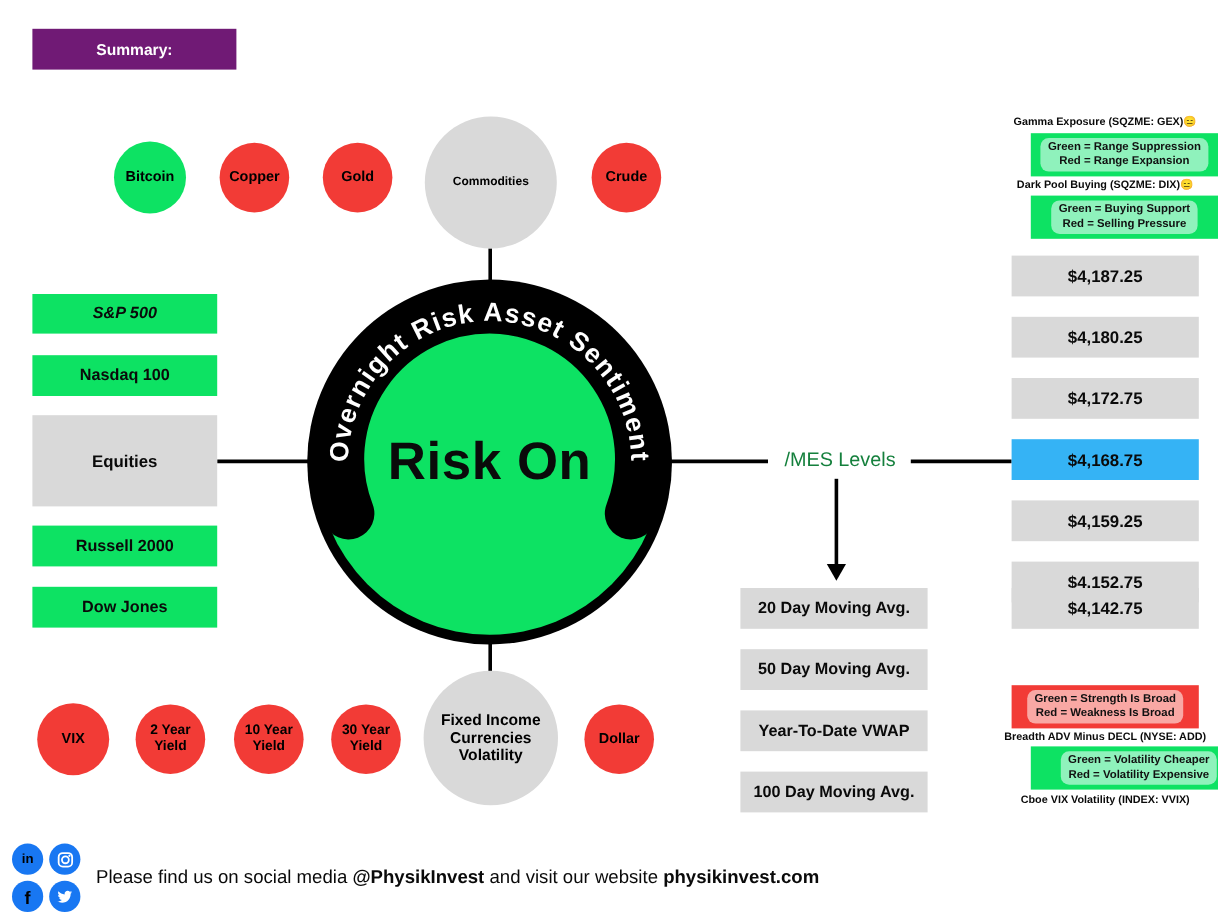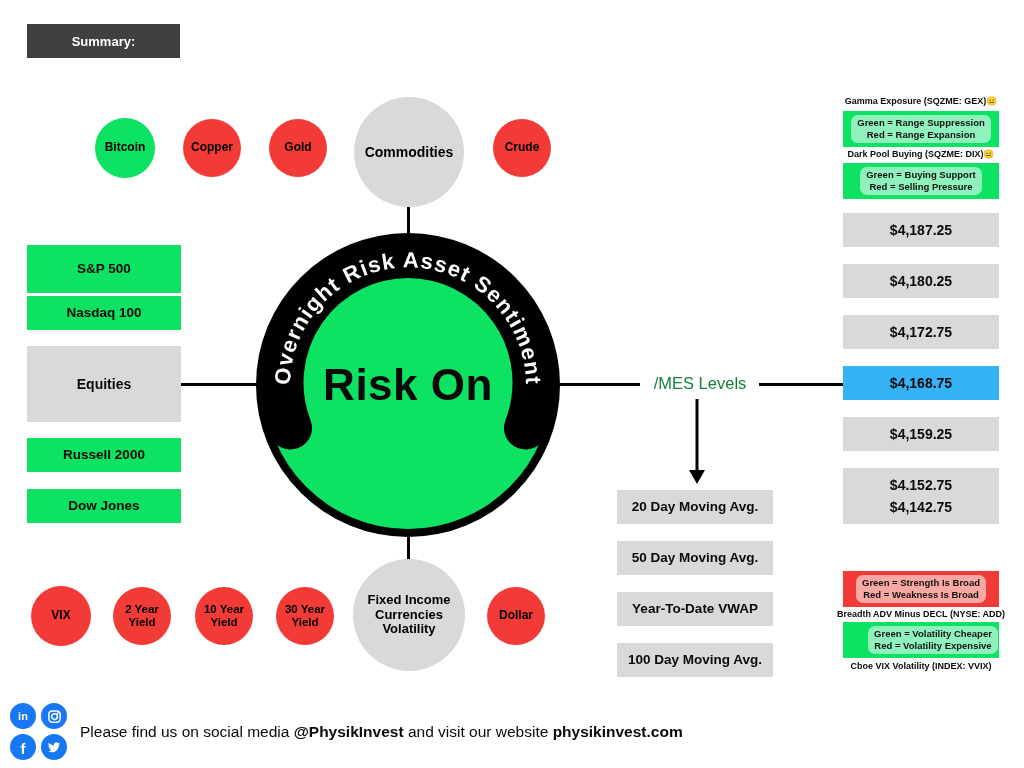--- a/index.html
+++ b/index.html
@@ -17,53 +17,53 @@
     position:relative;
     background:#fff;
     font-family:"Liberation Sans", sans-serif;
     color:#0a0a0a;
     overflow:hidden;
   }
   .abs{position:absolute;}
 
   
   .summary-bar{left:27px;top:24px;width:971px;height:34px;display:flex;}
-  .summary-label{width:153px;background:#404040;color:#fff;font-weight:700;font-size:13px;
+  .summary-label{width:170px;background:#701a75;color:#fff;font-weight:700;font-size:13px;
     display:flex;align-items:center;justify-content:center;}
   .summary-text{flex:1;background:var(--gray);display:flex;flex-direction:column;
     align-items:center;justify-content:center;font-size:12px;font-weight:700;line-height:1.3;}
 
   
   .bubble{position:absolute;border-radius:50%;display:flex;align-items:center;justify-content:center;
     text-align:center;font-weight:700;font-size:12px;line-height:1.15;color:#000;}
   .bubble.green{background:var(--green);}
   .bubble.red{background:var(--red);}
   .bubble.gray{background:var(--gray);}
 
   .c-bitcoin{left:95px;top:118px;width:60px;height:60px;}
   .c-copper{left:183px;top:119px;width:58px;height:58px;}
   .c-gold{left:269px;top:119px;width:58px;height:58px;}
-  .c-commodities{left:354px;top:97px;width:110px;height:110px;font-size:14px;}
+  .c-commodities{left:354px;top:97px;width:110px;height:110px;font-size:10px;}
   .c-crude{left:493px;top:119px;width:58px;height:58px;}
 
   .c-vix{left:31px;top:586px;width:60px;height:60px;}
   .c-y2{left:113px;top:587px;width:58px;height:58px;font-size:11.5px;}
   .c-y10{left:195px;top:587px;width:58px;height:58px;font-size:11.5px;}
   .c-y30{left:276px;top:587px;width:58px;height:58px;font-size:11.5px;}
   .c-ficv{left:353px;top:559px;width:112px;height:112px;font-size:13px;padding:0 12px;}
   .c-dollar{left:487px;top:587px;width:58px;height:58px;}
 
   
   .hbox{position:absolute;display:flex;align-items:center;justify-content:center;
     text-align:center;font-weight:700;font-size:13.5px;line-height:1.2;}
   .hbox.green{background:var(--green);}
   .hbox.gray{background:var(--gray);}
   .hbox.blue{background:var(--blue);}
 
-  .b-sp500{left:27px;top:245px;width:154px;height:48px;}
+  .b-sp500{left:27px;top:245px;width:154px;height:33px;font-style:italic;}
   .b-nasdaq{left:27px;top:296px;width:154px;height:34px;}
   .b-equities{left:27px;top:346px;width:154px;height:76px;font-size:14px;}
   .b-russell{left:27px;top:438px;width:154px;height:34px;}
   .b-dow{left:27px;top:489px;width:154px;height:34px;}
 
   .b-avg{left:617px;width:156px;height:34px;font-size:13.5px;}
   .b-avg1{top:490px;}.b-avg2{top:541px;}.b-avg3{top:592px;}.b-avg4{top:643px;}
 
   .price{left:843px;width:156px;height:34px;font-size:14px;font-weight:800;}
   .p0{top:213px;}.p1{top:264px;}.p2{top:315px;}.p3{top:366px;}
@@ -72,21 +72,21 @@
   
   .ind-title{position:absolute;left:836px;width:170px;text-align:center;
     font-size:9px;font-weight:800;letter-spacing:0;}
   .t-gamma{top:96px;}
   .t-dix{top:149px;}
   .t-breadth{top:609px;}
   .t-vvix{top:661px;}
 
   .ind-box{position:absolute;left:843px;width:156px;height:36px;
     display:flex;align-items:center;justify-content:center;}
-  .ind-box.green{background:var(--green);}
+  .ind-box.green{background:var(--green);margin-left:16px;}
   .ind-box.red{background:var(--red);}
   .i-gamma{top:111px;}
   .i-dix{top:163px;}
   .i-breadth{top:571px;}
   .i-vvix{top:622px;padding-left:24px;}
   .pill{border-radius:7px;padding:2px 6px;font-size:9.5px;font-weight:800;
     text-align:center;line-height:1.25;color:#111;}
   .pill.on-green{background:var(--green-light);}
   .pill.on-red{background:var(--red-light);}
 
@@ -94,21 +94,21 @@
   .mes-title{left:643px;top:374px;width:114px;text-align:center;
     font-size:16.5px;font-weight:400;color:#15803d;}
   .risk-status{left:288px;top:360px;width:240px;text-align:center;
     font-size:44px;font-weight:800;letter-spacing:.5px;color:#0a0a0a;}
 
   
   .diagram{left:0;top:0;pointer-events:none;}
 
   
   .social-grid{left:10px;top:703px;display:grid;grid-template-columns:26px 26px;gap:5px;}
-  .soc{width:26px;height:26px;border-radius:50%;background:var(--social-blue);color:#fef9c3;
+  .soc{width:26px;height:26px;border-radius:50%;background:var(--social-blue);color:#000000;
     display:flex;align-items:center;justify-content:center;font-weight:700;}
   .soc .txt{font-size:11px;}
   .soc .txt-f{font-size:15px;font-weight:700;transform:translateY(1px);}
   .footer-text{left:80px;top:723px;font-size:15.5px;color:#0a0a0a;}
   .footer-text b{font-weight:700;}
 </style>
 </head>
 <body>
 
 <div class="abs summary-bar">

